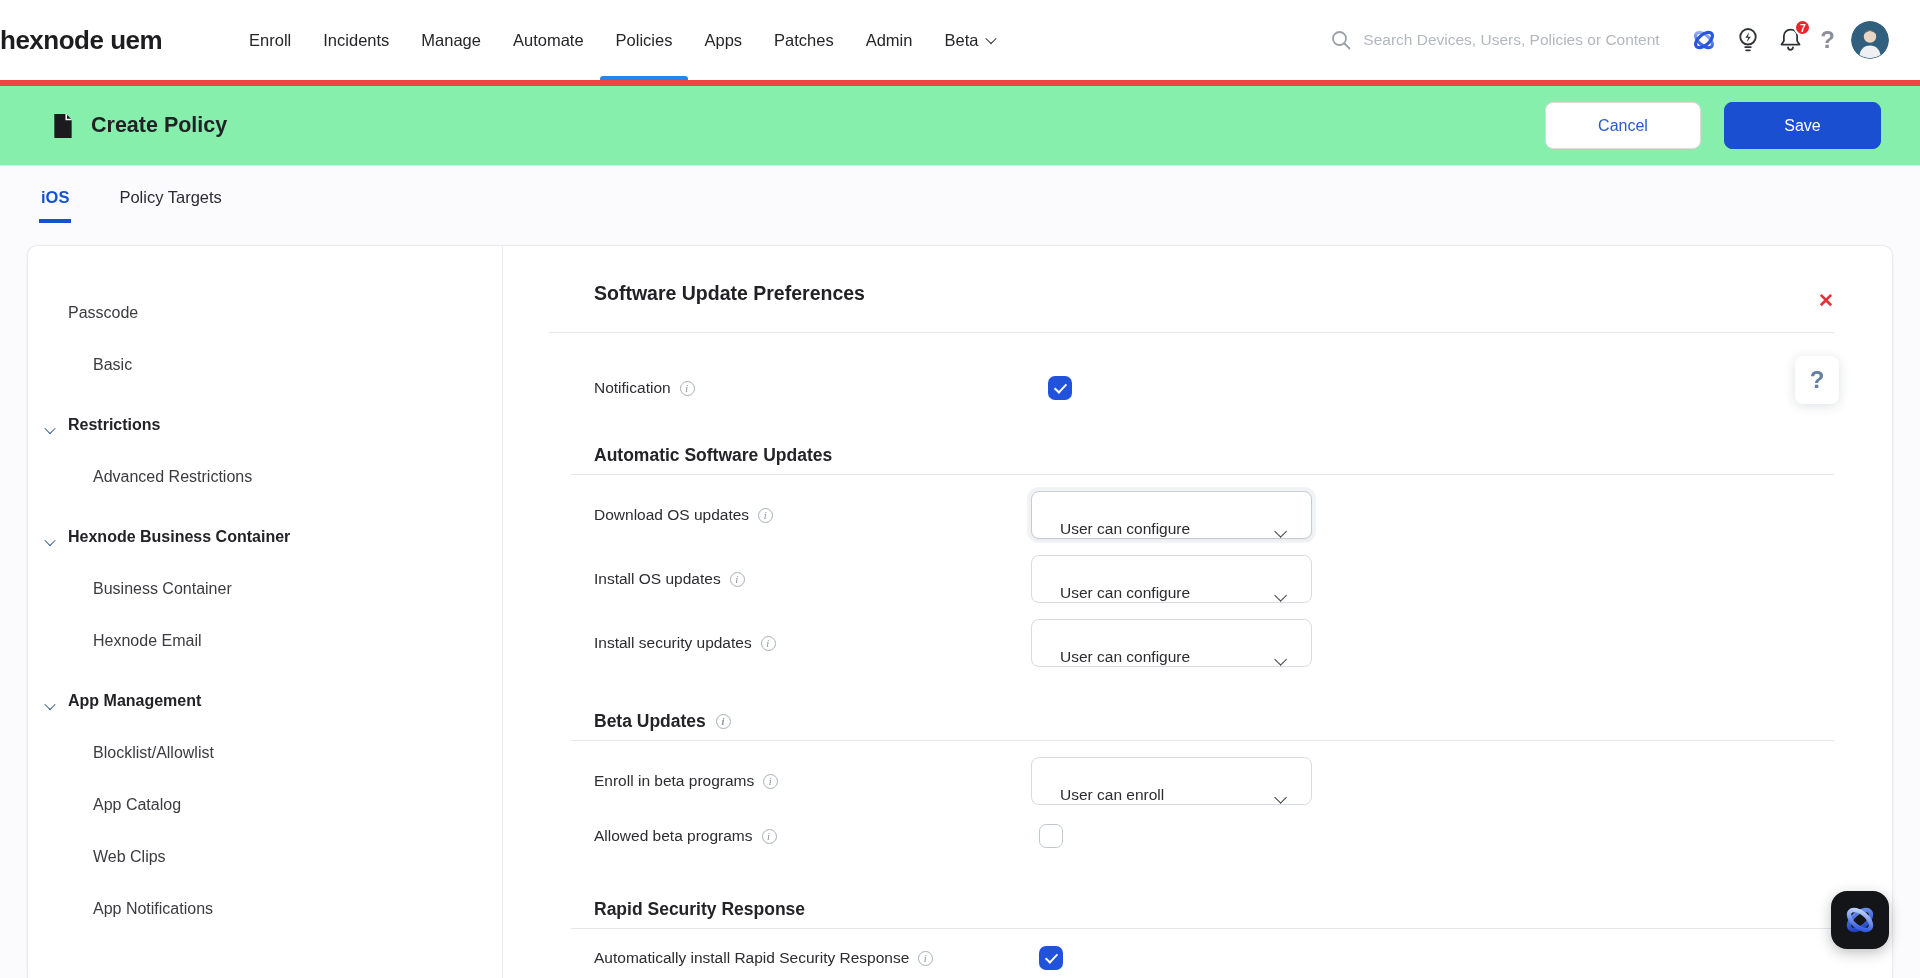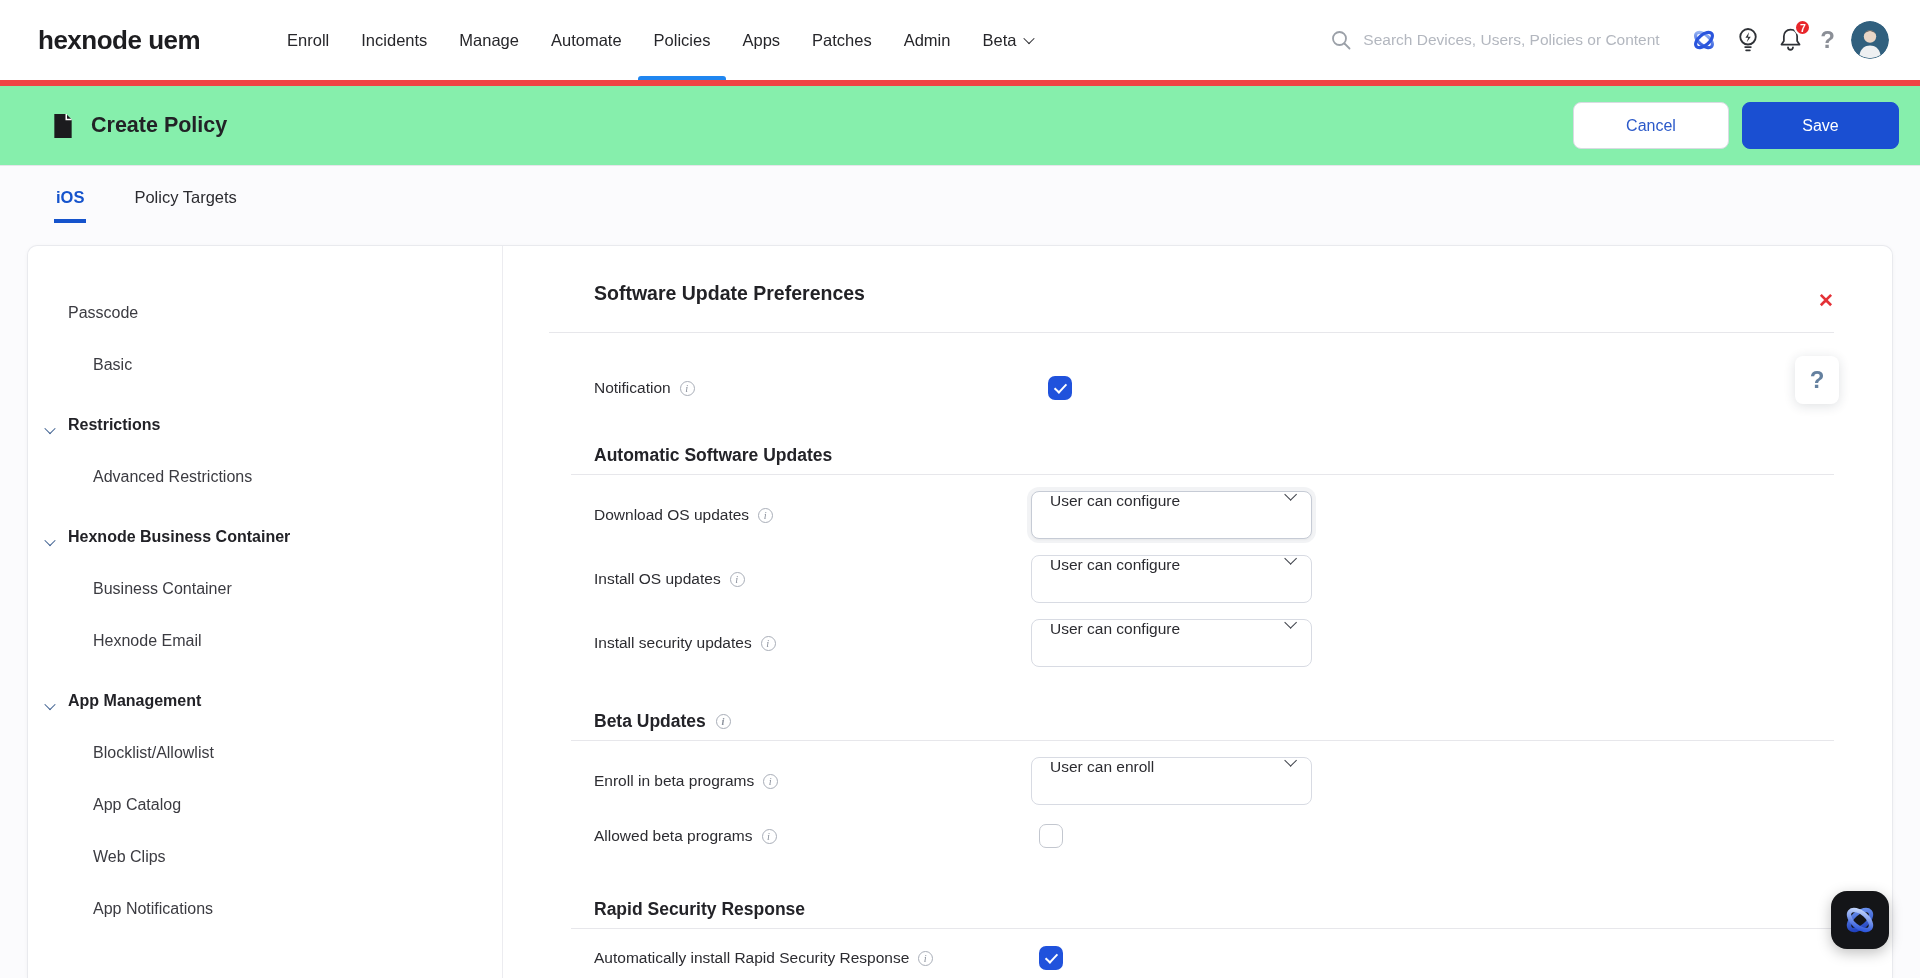--- a/index.html
+++ b/index.html
@@ -1,44 +1,44 @@
 <!DOCTYPE html>
 <html style="--accent-blue: #1a4fd2; --tab-blue: #1553cc; --nav-underline-blue: #2086f0; --checkbox-blue: #2052dc; --danger-red: #e43137; --link-blue: #2b59c9;"><head>
 <meta charset="utf-8">
 <style>
   * { margin:0; padding:0; box-sizing:border-box; }
   html,body { width:1920px; height:978px; overflow:hidden; font-family:"Liberation Sans", sans-serif; background:#fbfbfd; color:#2b2b30; }
 
   
   .topnav { position:absolute; top:0; left:0; right:0; height:80px; background:#fff; display:flex; align-items:center; z-index:6; }
-  .logo { margin-left:38px; margin-right:87px; font-size:26px; font-weight:800; letter-spacing:-0.5px; color:#1d1d20; cursor:pointer; white-space:nowrap; }
+  .logo { margin-right:87px; font-size:26px; font-weight:800; letter-spacing:-0.5px; color:#1d1d20; cursor:pointer; white-space:nowrap; }
   .nav-items { display:flex; height:100%; align-items:flex-end; gap:32px; }
   .nav-item { position:relative; height:100%; display:flex; align-items:center; font-size:16.5px; color:#26262a; cursor:pointer; white-space:nowrap; }
   .nav-item.active::after { content:""; position:absolute; left:-16px; right:-16px; bottom:0; height:4px; background:var(--nav-underline-blue,#2086f0); border-radius:3px 3px 0 0; }
   .nav-chev { width:8px; height:8px; border-right:1.6px solid #2b2b30; border-bottom:1.6px solid #2b2b30; transform:rotate(45deg) translate(-1px,-1px); margin-left:9px; display:inline-block; }
   .search-box { margin-left:auto; display:flex; align-items:center; gap:11px; }
   .search-box input { border:0; outline:none; width:300px; font-size:15.5px; font-family:inherit; color:#3a3a40; background:transparent; }
   .search-box input::placeholder { color:#b3b7bf; }
   .topnav-icons { display:flex; align-items:center; gap:16px; margin-left:26px; margin-right:31px; }
   .tico { position:relative; display:flex; align-items:center; justify-content:center; cursor:pointer; }
   .badge { position:absolute; top:-7px; right:-7px; min-width:17px; height:17px; border-radius:9px; background:#e8262b; border:2px solid #fff; color:#fff; font-size:10.5px; font-weight:700; display:flex; align-items:center; justify-content:center; padding:0 3px; }
   .qmark { font-size:24px; font-weight:700; color:#8b8f97; line-height:1; }
   .avatar { width:38px; height:38px; border-radius:50%; overflow:hidden; }
 
   
   .pageheader { position:absolute; top:80px; left:0; right:0; height:86px; background:#86efac; border-top:6px solid #ef4444; border-bottom:1px solid #e5e6ea; display:flex; align-items:center; z-index:5; }
   .pageheader h1 { margin-left:17px; font-size:21.5px; font-weight:700; color:#222226; }
   .doc-icon { margin-left:52px; }
-  .header-actions { margin-left:auto; display:flex; gap:13px; margin-right:21px; }
+  .header-actions { margin-left:auto; display:flex; gap:23px; margin-right:39px; }
   .btn { height:47px; border-radius:8px; font-size:16px; font-family:inherit; cursor:pointer; }
   .btn-cancel { width:156px; background:#fff; border:1px solid #d8dbe2; color:var(--link-blue,#2b59c9); }
   .btn-save { width:157px; background:var(--accent-blue,#1a4fd2); border:1px solid var(--accent-blue,#1a4fd2); color:#fff; }
 
   
-  .tabs { position:absolute; top:158px; left:54px; display:flex; gap:46px; z-index:4; }
+  .tabs { position:absolute; top:158px; left:39px; display:flex; gap:46px; z-index:4; }
   .tab { padding:30px 2px 12px; font-size:16.5px; color:#2b2b30; cursor:pointer; border-bottom:4px solid transparent; }
   .tab.active { color:var(--tab-blue,#1553cc); font-weight:700; border-bottom-color:var(--tab-blue,#1553cc); }
 
   
   .panel { position:absolute; top:245px; left:27px; width:1866px; height:733px; background:#fff; border:1px solid #e9eaee; border-bottom:0; border-radius:10px 10px 0 0; box-shadow:0 1px 4px rgba(25,30,60,0.04); display:flex; overflow:hidden; }
 
   .sidebar { width:475px; flex-shrink:0; border-right:1px solid #ececf0; padding-top:24px; overflow:hidden; }
   .side-item { height:52px; display:flex; align-items:flex-end; font-size:16px; color:#3b3b41; cursor:pointer; }
   .side-item.plain, .side-item.group { padding-left:40px; }
   .side-item.child { padding-left:65px; }
@@ -61,21 +61,21 @@
   .notif-row { margin-top:42px; height:26px; }
   .select-row { margin-top:16px; height:48px; }
   .cb-row-a { margin-top:18px; height:26px; }
   .cb-row-b { margin-top:16px; height:26px; }
 
   .section-heading { margin-top:44px; display:flex; align-items:center; gap:10px; font-size:17.5px; font-weight:700; color:#232328; }
   .section-heading.rsr { margin-top:50px; }
 
   .info { width:15px; height:15px; border:1px solid #a9aeb8; border-radius:50%; color:#8b919c; font-size:10.5px; font-style:italic; font-family:"Liberation Serif", serif; display:inline-flex; align-items:center; justify-content:center; flex-shrink:0; cursor:pointer; padding-right:1px; }
 
-  .select { width:281px; height:48px; background:#fff; border:1px solid #d8dbe3; border-radius:8px; display:flex; align-items:flex-start; justify-content:space-between; padding:0 18px; font-size:15.5px; color:#2b2b30; cursor:pointer;gap:26px; }
+  .select { width:281px; height:48px; background:#fff; border:1px solid #d8dbe3; border-radius:8px; display:flex; align-items:flex-end; justify-content:space-between; padding:0 28px; font-size:15.5px; color:#2b2b30; cursor:pointer;gap:26px; }
   .select.focused { border-color:#c6cbd5; box-shadow:0 0 0 4px rgba(125,135,155,0.10), 0 1px 2px rgba(0,0,0,0.05); }
   .sel-chev { width:9px; height:9px; border-right:1.8px solid #3f434b; border-bottom:1.8px solid #3f434b; transform:rotate(45deg) translateY(-3px); }
 
   .checkbox { width:24px; height:24px; border-radius:7px; cursor:pointer; position:relative; }
   .checkbox.checked { background:var(--checkbox-blue,#2052dc); }
   .checkbox.checked::after { content:""; position:absolute; left:8.5px; top:4.5px; width:5px; height:10px; border-right:2px solid #fff; border-bottom:2px solid #fff; transform:rotate(43deg); }
   .checkbox.unchecked { background:#fff; border:1.5px solid #c3c7cf; }
 
   .help-float { position:absolute; top:110px; right:53px; width:44px; height:48px; background:#fff; border-radius:8px; box-shadow:0 2px 12px rgba(30,40,60,0.14); display:flex; align-items:center; justify-content:center; font-size:24px; font-weight:700; color:#64809f; cursor:pointer; z-index:3; }
 

